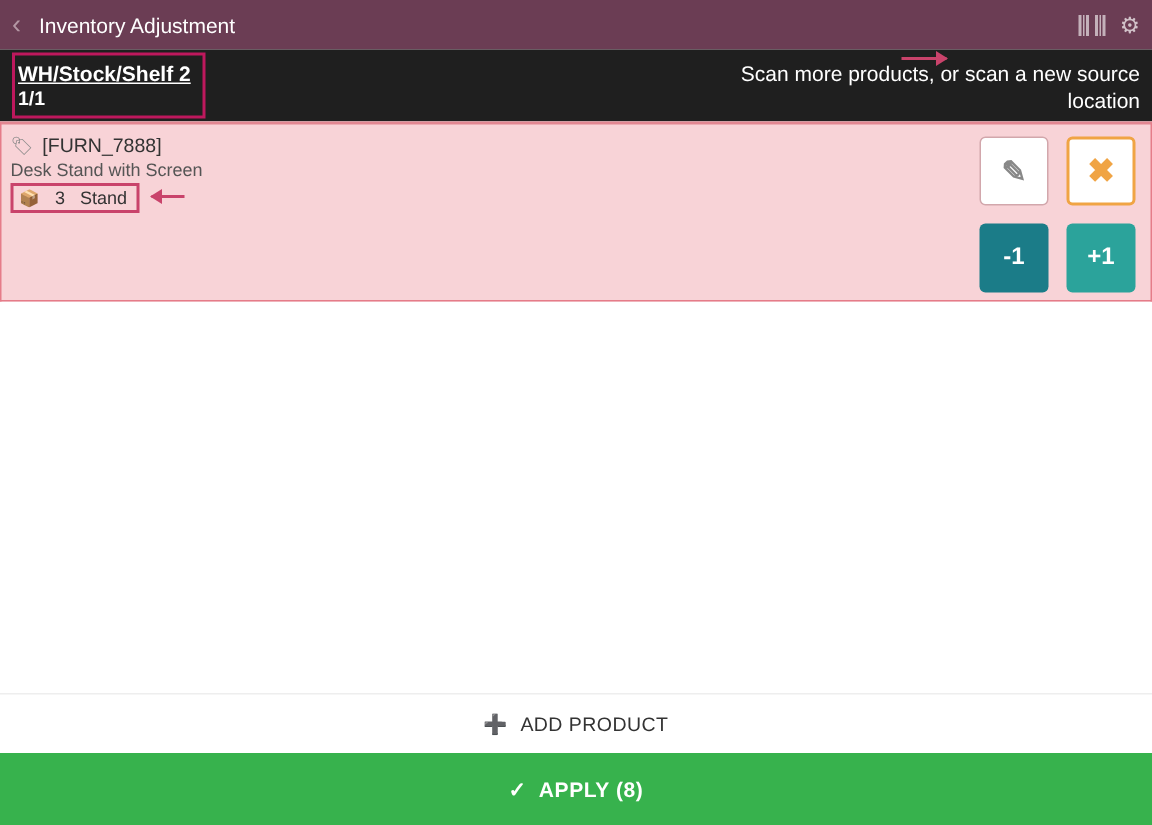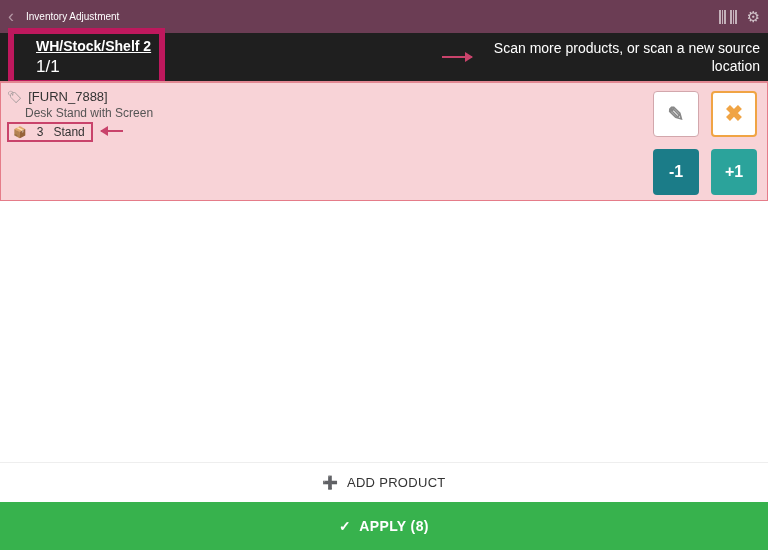--- a/index.html
+++ b/index.html
@@ -7,43 +7,43 @@
 
   .header {
     background: #6b3d54;
     height: 33px;
     display: flex;
     align-items: center;
     padding: 0 8px;
     color: #fff;
   }
   .header .back-chevron { color: #b497a4; font-size: 18px; margin-right: 12px; cursor: pointer; }
-  .header .title { font-size: 10px; font-weight: 500; flex: 1; }
+  .header .title { font-size: 14px; font-weight: 500; flex: 1; }
   .header .barcode-icon { margin-right: 10px; display: flex; align-items: center; gap:1px; opacity:.6; }
   .header .barcode-icon span { display:inline-block; width:2px; height:14px; background:#fff; }
   .header .barcode-icon span.thin { width:1px; }
   .header .barcode-icon span.gap { background:transparent; width:2px; }
   .header .gear { color:#d1c2c9; font-size:15px; cursor:pointer; }
 
   .subheader {
     background: #1f1f1f;
     color: #fff;
     height: 48px;
     display: flex;
     align-items: center;
     padding: 0 8px;
     position: relative;
   }
   .loc-box {
-    border: 6px solid #be185d;
-    padding: 4px 8px 3px 22px;
+    border: 2px solid #be185d;
+    padding: 4px 8px 3px 2px;
     line-height: 1.25;
   }
   .loc-box .loc { font-size: 14px; font-weight: bold; text-decoration: underline; }
-  .loc-box .count { font-size: 17px; font-weight: normal; }
+  .loc-box .count { font-size: 13px; font-weight: bold; }
   .scan-msg {
     margin-left: auto;
     text-align: right;
     font-size: 14px;
     max-width: 280px;
     line-height: 1.3;
   }
   .arrow-right {
     display:inline-block;
     width: 30px;
@@ -54,33 +54,33 @@
     vertical-align: middle;
   }
   .arrow-right::after {
     content:'';
     position:absolute;
     right:-1px; top:-4px;
     border-left: 8px solid #c9436b;
     border-top: 5px solid transparent;
     border-bottom: 5px solid transparent;
   }
-  .scan-wrap { display:flex; align-items:center; margin-left:auto; }
+  .scan-wrap { display:flex; align-items:center; margin-left:auto;flex-direction:column; }
 
   .product-card {
     background: #f8d3d7;
     border: 1px solid #e57c89;
     border-top: 2px solid #e28792;
     padding: 6px 8px 10px 6px;
     position: relative;
     min-height: 120px;
   }
   .product-card .sku-row { display:flex; align-items:center; gap:6px; color:#333; font-size:13px; }
   .product-card .sku-row .tag-icon { color:#888; font-size:12px; }
-  .product-card .name { color:#555; font-size:12px; margin-top:2px; margin-left:18px; }
+  .product-card .name { color:#555; font-size:12px; margin-top:2px; }
   .qty-box {
     border: 2px solid #c9436b;
     display:inline-flex;
     align-items:center;
     gap: 10px;
     padding: 1px 6px 1px 4px;
     margin-top: 2px;
     font-size: 12px;
     color:#333;
   }

